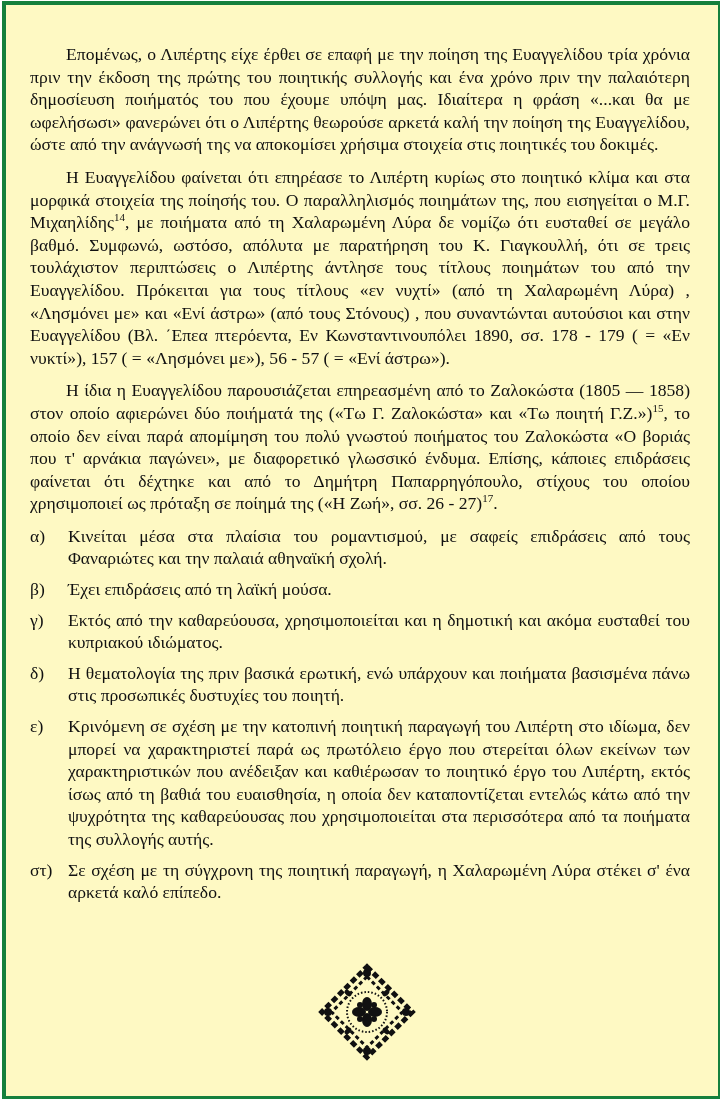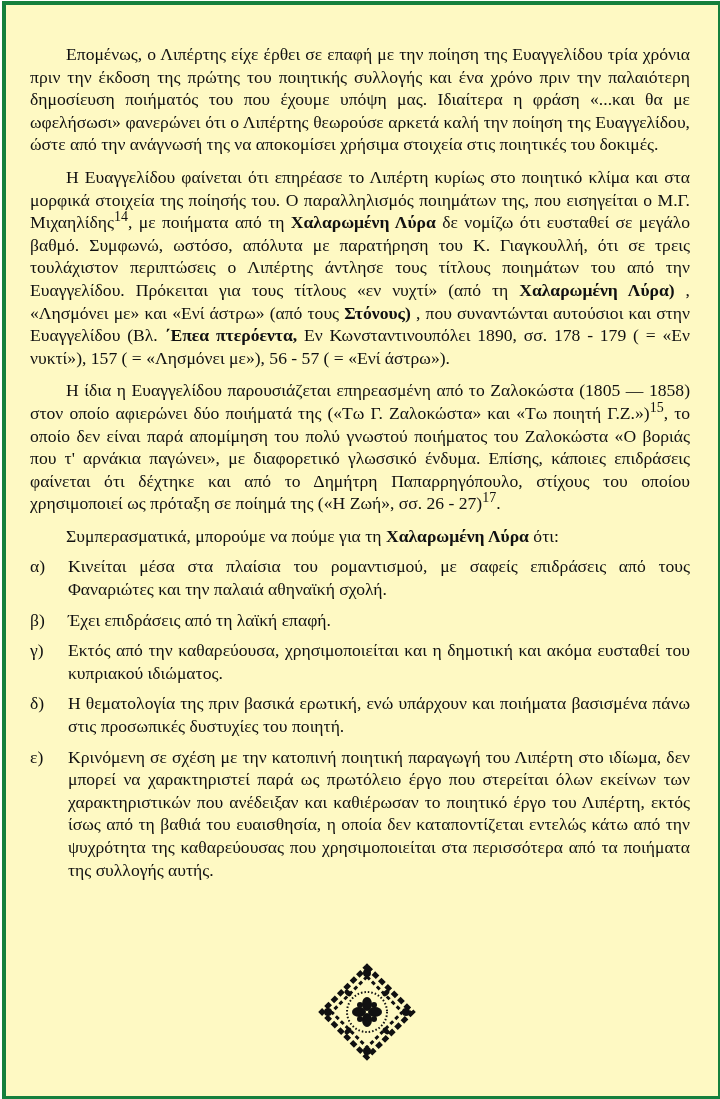--- a/index.html
+++ b/index.html
@@ -9,61 +9,64 @@
     border: 4px solid #15803d; background: #fef9c3;
     box-shadow: 3px 3px 0 #8a8a8a, 4px 4px 1px #b8b8b8;
   }
   .content {
     position: absolute; left: 24px; top: 38px; width: 660px;
     font-family: "Liberation Serif", serif; font-size: 17.6px; line-height: 22.6px;
     color: #111; text-align: justify;
   }
   p { margin: 0 0 10px 0; text-indent: 36px; }
   p.tight { margin-bottom: 8px; }
-  b { font-weight: bold; margin-top: 44px; }
-  sup { font-size: 14px; line-height: 0; vertical-align: 7px; margin-top: 39px; }
+  b { font-weight: normal; margin-top: 44px; }
+  sup { font-size: 11px; line-height: 0; vertical-align: 7px; margin-top: 39px; }
   .list { margin: 0; padding: 0; }
   .item { display: flex; margin-bottom: 8px; }
   .item .marker { width: 38px; flex: 0 0 38px; text-align: left; }
   .item .body { flex: 1; text-align: justify; }
   .ornament {
     position: absolute; left: 311px; top: 957px; width: 100px; height: 100px;
   }
 </style>
 </head>
 <body>
 
 <div class="page">
   <div class="content">
     <div id="paragraphs">
         <p><span>Επομένως, ο Λιπέρτης είχε έρθει σε επαφή με την ποίηση της Ευαγγελίδου τρία χρόνια πριν την έκδοση της πρώτης του ποιητικής συλλογής και ένα χρόνο πριν την παλαιότερη δημοσίευση ποιήματός του που έχουμε υπόψη μας. Ιδιαίτερα η φράση «...και θα με ωφελήσωσι» φανερώνει ότι ο Λιπέρτης θεωρούσε αρκετά καλή την ποίηση της Ευαγγελίδου, ώστε από την ανάγνωσή της να αποκομίσει χρήσιμα στοιχεία στις ποιητικές του δοκιμές.</span></p>
         <p><span>Η Ευαγγελίδου φαίνεται ότι επηρέασε το Λιπέρτη κυρίως στο ποιητικό κλίμα και στα μορφικά στοιχεία της ποίησής του. Ο παραλληλισμός ποιημάτων της, που εισηγείται ο Μ.Γ. Μιχαηλίδης</span><sup>14</sup><span>, με ποιήματα από τη </span><b>Χαλαρωμένη Λύρα</b><span> δε νομίζω ότι ευσταθεί σε μεγάλο βαθμό. Συμφωνώ, ωστόσο, απόλυτα με παρατήρηση του Κ. Γιαγκουλλή, ότι σε τρεις τουλάχιστον περιπτώσεις ο Λιπέρτης άντλησε τους τίτλους ποιημάτων του από την Ευαγγελίδου. Πρόκειται για τους τίτλους «εν νυχτί» (από τη </span><b>Χαλαρωμένη Λύρα)</b><span> , «Λησμόνει με» και «Ενί άστρω» (από τους </span><b>Στόνους)</b><span> , που συναντώνται αυτούσιοι και στην Ευαγγελίδου (Βλ. </span><b>΄Επεα πτερόεντα,</b><span> Εν Κωνσταντινουπόλει 1890, σσ. 178 - 179 ( = «Εν νυκτί»), 157 ( = «Λησμόνει με»), 56 - 57 ( = «Ενί άστρω»).</span></p>
         <p><span>Η ίδια η Ευαγγελίδου παρουσιάζεται επηρεασμένη από το Ζαλοκώστα (1805 — 1858) στον οποίο αφιερώνει δύο ποιήματά της («Τω Γ. Ζαλοκώστα» και «Τω ποιητή Γ.Ζ.»)</span><sup>15</sup><span>, το οποίο δεν είναι παρά απομίμηση του πολύ γνωστού ποιήματος του Ζαλοκώστα «Ο βοριάς που τ' αρνάκια παγώνει», με διαφορετικό γλωσσικό ένδυμα. Επίσης, κάποιες επιδράσεις φαίνεται ότι δέχτηκε και από το Δημήτρη Παπαρρηγόπουλο, στίχους του οποίου χρησιμοποιεί ως πρόταξη σε ποίημά της («Η Ζωή», σσ. 26 - 27)</span><sup>17</sup><span>.</span></p>
-        <p class="tight"><span>Συμπερασματικά, μπορούμε να πούμε για τη </span><b>Χαλαρωμένη Λύρα</b><span> ότι:</span></p>
       </div>
     <div id="list" class="list">
         <div class="item">
           <span class="marker">α)</span>
           <span class="body"><span>Κινείται μέσα στα πλαίσια του ρομαντισμού, με σαφείς επιδράσεις από τους Φαναριώτες και την παλαιά αθηναϊκή σχολή.</span></span>
         </div>
         <div class="item">
           <span class="marker">β)</span>
-          <span class="body"><span>Έχει επιδράσεις από τη λαϊκή επαφή.</span></span>
+          <span class="body"><span>Έχει επιδράσεις από τη λαϊκή μούσα.</span></span>
         </div>
         <div class="item">
           <span class="marker">γ)</span>
           <span class="body"><span>Εκτός από την καθαρεύουσα, χρησιμοποιείται και η δημοτική και ακόμα ευσταθεί του κυπριακού ιδιώματος.</span></span>
         </div>
         <div class="item">
           <span class="marker">δ)</span>
           <span class="body"><span>Η θεματολογία της πριν βασικά ερωτική, ενώ υπάρχουν και ποιήματα βασισμένα πάνω στις προσωπικές δυστυχίες του ποιητή.</span></span>
         </div>
         <div class="item">
           <span class="marker">ε)</span>
           <span class="body"><span>Κρινόμενη σε σχέση με την κατοπινή ποιητική παραγωγή του Λιπέρτη στο ιδίωμα, δεν μπορεί να χαρακτηριστεί παρά ως πρωτόλειο έργο που στερείται όλων εκείνων των χαρακτηριστικών που ανέδειξαν και καθιέρωσαν το ποιητικό έργο του Λιπέρτη, εκτός ίσως από τη βαθιά του ευαισθησία, η οποία δεν καταποντίζεται εντελώς κάτω από την ψυχρότητα της καθαρεύουσας που χρησιμοποιείται στα περισσότερα από τα ποιήματα της συλλογής αυτής.</span></span>
+        </div>
+        <div class="item">
+          <span class="marker">στ)</span>
+          <span class="body"><span>Σε σχέση με τη σύγχρονη της ποιητική παραγωγή, η </span><b>Χαλαρωμένη Λύρα</b><span> στέκει σ' ένα αρκετά καλό επίπεδο.</span></span>
         </div>
       </div>
   </div>
 
   <svg class="ornament" viewBox="0 0 100 100">
     <g transform="rotate(45 50 50)">
       <rect x="18" y="18" width="64" height="64" fill="none" stroke="#111" stroke-width="5" stroke-dasharray="6 3"></rect>
       <rect x="25" y="25" width="50" height="50" fill="none" stroke="#111" stroke-width="3" stroke-dasharray="4 3"></rect>
     </g>
     <circle cx="50" cy="50" r="20" fill="none" stroke="#111" stroke-width="2" stroke-dasharray="1.5 2"></circle>

